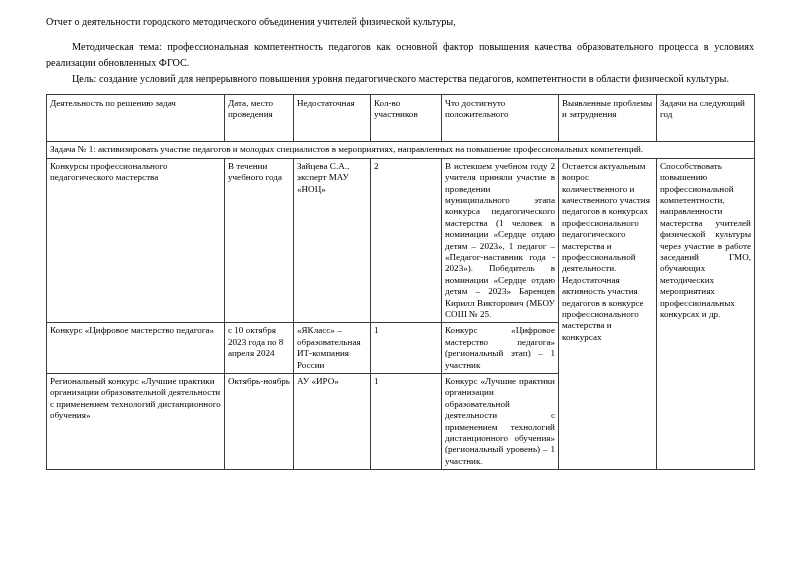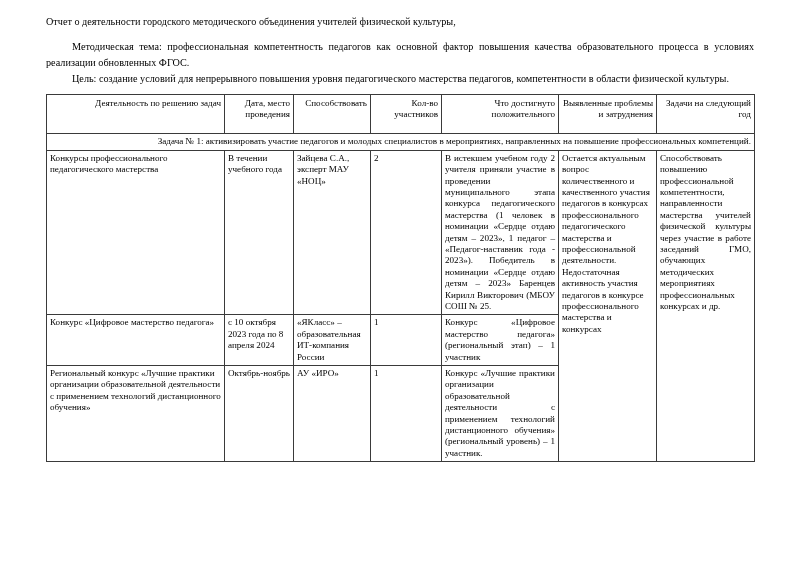--- a/index.html
+++ b/index.html
@@ -52,35 +52,35 @@
   table.report-table td,
   table.report-table th {
     border: 1px solid #3a3a3a;
     vertical-align: top;
     padding: 2px 3px;
     font-size: 9.1px;
     line-height: 11.4px;
     font-weight: normal;
   }
   table.report-table thead th {
-    text-align: right;
+    text-align: left;
     vertical-align: top;
     padding-top: 3px;
-    padding-bottom: 13px;
+    padding-bottom: 21px;
   }
   .col-1 { width: 178px; }
   .col-2 { width: 69px; }
   .col-3 { width: 77px; }
   .col-4 { width: 71px; }
   .col-5 { width: 117px; }
   .col-6 { width: 98px; }
   .col-7 { width: 98px; }
 
   .task-row td {
-    text-align: right;
+    text-align: left;
     padding: 2px 4px;
     font-size: 9.1px;
   }
   .c-center { text-align: left; }
   .c-just   { text-align: justify; }
   .c-left   { text-align: left; }
   .v-mid    { vertical-align: middle; }
 </style>
 </head>
 <body>
@@ -101,21 +101,21 @@
         <col class="col-3">
         <col class="col-4">
       <col class="col-5">
         <col class="col-6">
         <col class="col-7">
     </colgroup>
     <thead>
       <tr>
         <th>Деятельность по решению задач</th>
         <th>Дата, место проведения</th>
-        <th>Способствовать</th>
+        <th>Недостаточная</th>
         <th>Кол-во участников</th>
         <th>Что достигнуто положительного</th>
         <th>Выявленные проблемы и затруднения</th>
         <th>Задачи на следующий год</th>
       </tr>
     </thead>
     <tbody>
       <tr class="task-row">
         <td colspan="7">Задача № 1: активизировать участие педагогов и молодых специалистов в мероприятиях, направленных на повышение профессиональных компетенций.</td>
       </tr>

